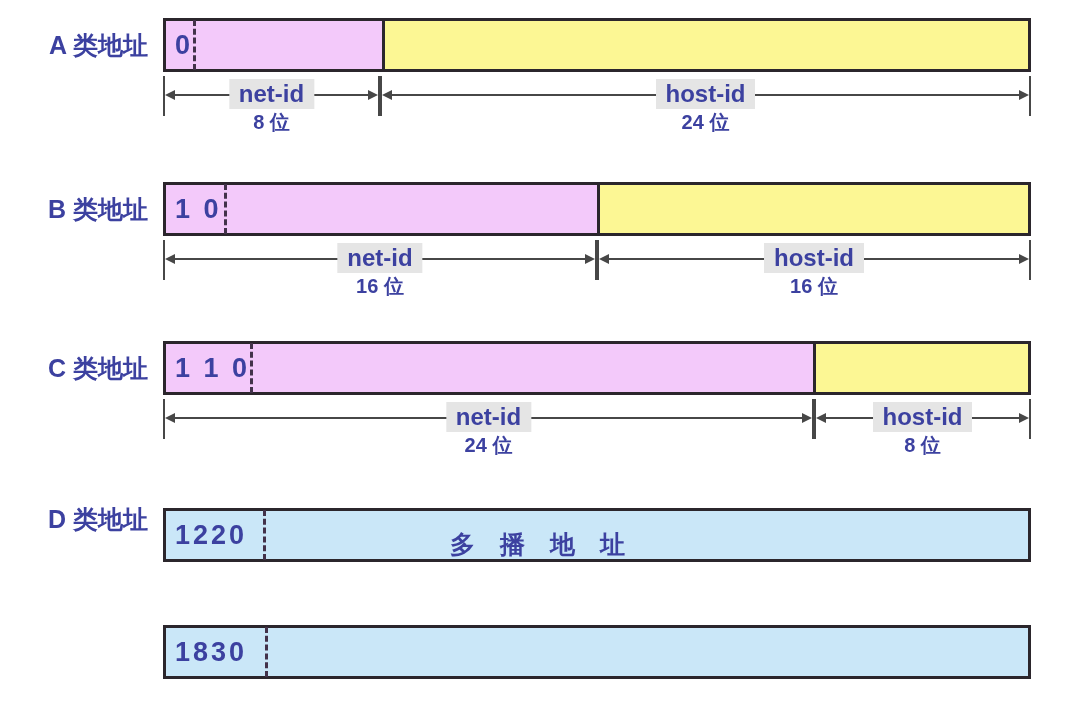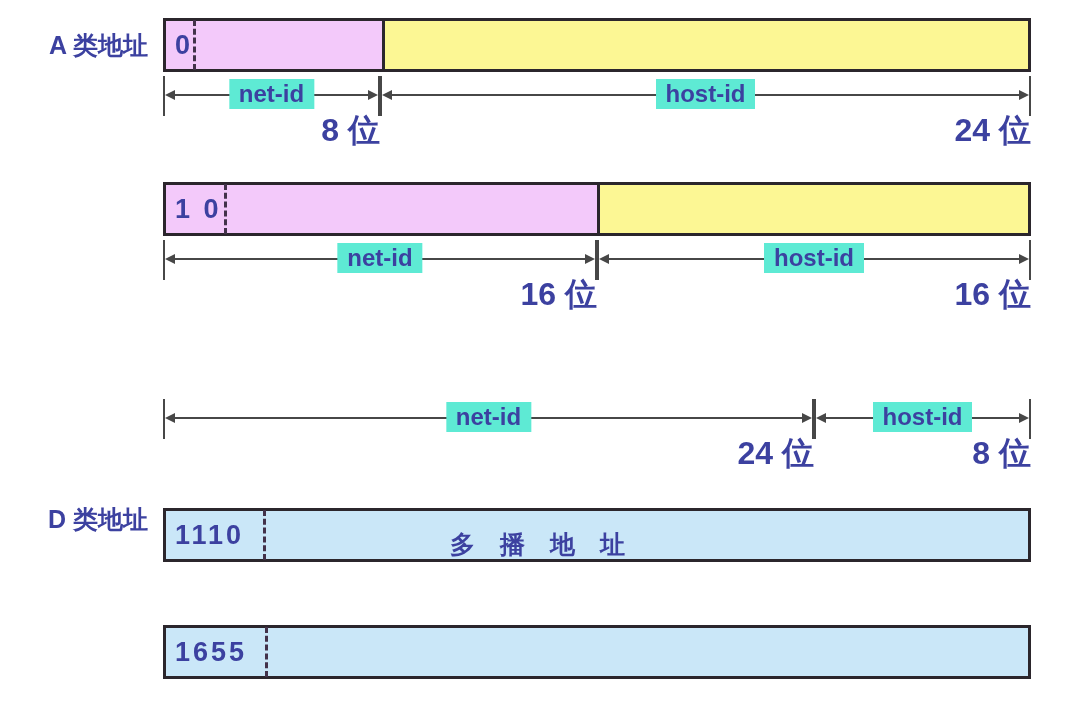--- a/index.html
+++ b/index.html
@@ -54,24 +54,24 @@
   .m-line::before{
     content:"";position:absolute;left:-2px;top:-4px;width:0;height:0;
     border:5px solid transparent;border-left:0;border-right:10px solid var(--dimension-lines);
   }
   .m-line::after{
     content:"";position:absolute;right:-2px;top:-4px;width:0;height:0;
     border:5px solid transparent;border-right:0;border-left:10px solid var(--dimension-lines);
   }
   .m-name{
     position:absolute;top:3px;left:50%;transform:translateX(-50%);
-    background:#5eead4;padding:0 10px;font-size:24px;line-height:30px;z-index:1;white-space:nowrap;
+    background:#e5e5e5;padding:0 10px;font-size:24px;line-height:30px;z-index:1;white-space:nowrap;
   }
   .m-bits{
-    position:absolute;top:33px;width:100%;text-align:right;font-size:32px;white-space:pre;
+    position:absolute;top:33px;width:100%;text-align:center;font-size:20px;white-space:pre;
   }
 </style>
 </head>
 <body>
 
 <div class="canvas">
 
   <div class="row-label" style="top:18px">A 类地址</div>
   <div class="bar" style="top:18px">
     <div class="seg seg-net" style="width:25%"></div>
@@ -85,59 +85,67 @@
       <div class="m-name">net-id</div>
       <div class="m-bits">8 位</div>
     </div>
     <div class="m-seg" style="width:75%">
       <div class="m-line"></div>
       <div class="m-name">host-id</div>
       <div class="m-bits">24 位</div>
     </div>
   </div>
 
+  <div class="row-label" style="top:182px">B 类地址</div>
   <div class="bar" style="top:182px">
     <div class="seg seg-net" style="width:50%"></div>
     <div class="seg seg-host" style="width:50%"></div>
     <div class="prefix">1 0</div>
     <div class="prefix-divider" style="left:58px"></div>
   </div>
   <div class="measure-row" style="top:240px">
     <div class="m-seg" style="width:50%">
       <div class="m-line"></div>
       <div class="m-name">net-id</div>
       <div class="m-bits">16 位</div>
     </div>
     <div class="m-seg" style="width:50%">
       <div class="m-line"></div>
       <div class="m-name">host-id</div>
       <div class="m-bits">16 位</div>
     </div>
   </div>
 
+  <div class="row-label" style="top:341px">C 类地址</div>
+  <div class="bar" style="top:341px">
+    <div class="seg seg-net" style="width:75%"></div>
+    <div class="seg seg-host" style="width:25%"></div>
+    <div class="prefix">1 1 0</div>
+    <div class="prefix-divider" style="left:84px"></div>
+  </div>
   <div class="measure-row" style="top:399px">
     <div class="m-seg" style="width:75%">
       <div class="m-line"></div>
       <div class="m-name">net-id</div>
       <div class="m-bits">24 位</div>
     </div>
     <div class="m-seg" style="width:25%">
       <div class="m-line"></div>
       <div class="m-name">host-id</div>
       <div class="m-bits">8 位</div>
     </div>
   </div>
 
   <div class="row-label" style="top:492px">D 类地址</div>
   <div class="bar" style="top:508px">
     <div class="seg seg-special" style="width:100%"></div>
-    <div class="prefix">1110</div>
+    <div class="prefix">1220</div>
     <div class="prefix-divider" style="left:97px"></div>
     <div class="bar-caption">多 播 地 址</div>
   </div>
 
   <div class="bar" style="top:625px">
     <div class="seg seg-special" style="width:100%"></div>
-    <div class="prefix">1655</div>
+    <div class="prefix">1830</div>
     <div class="prefix-divider" style="left:99px"></div>
   </div>
 
 </div>
 
 </body></html>

